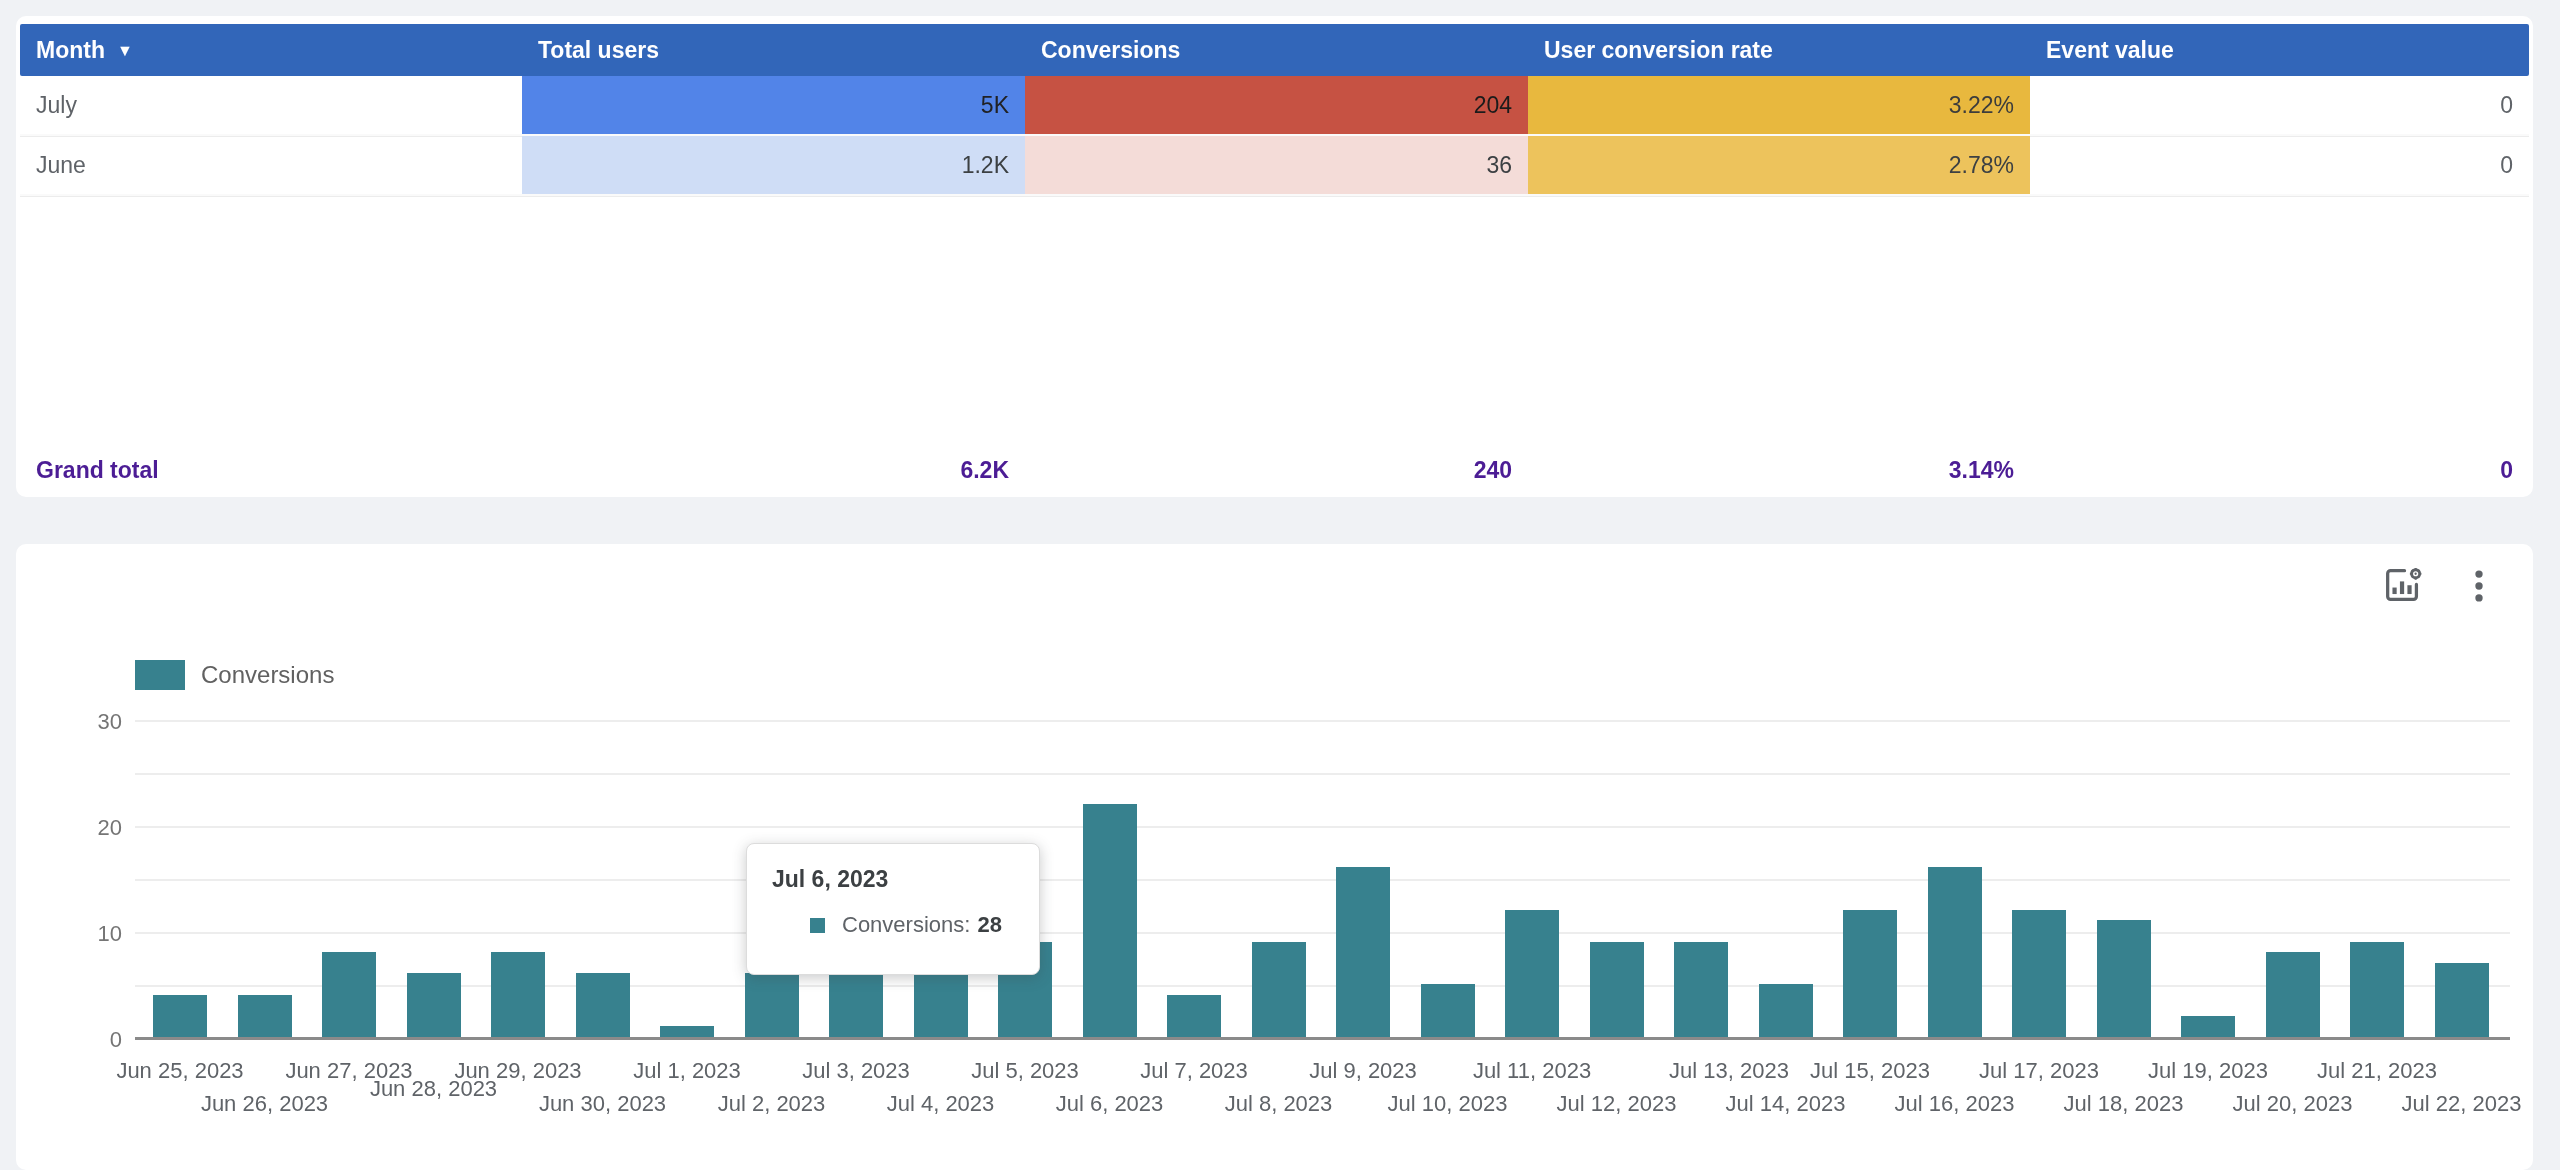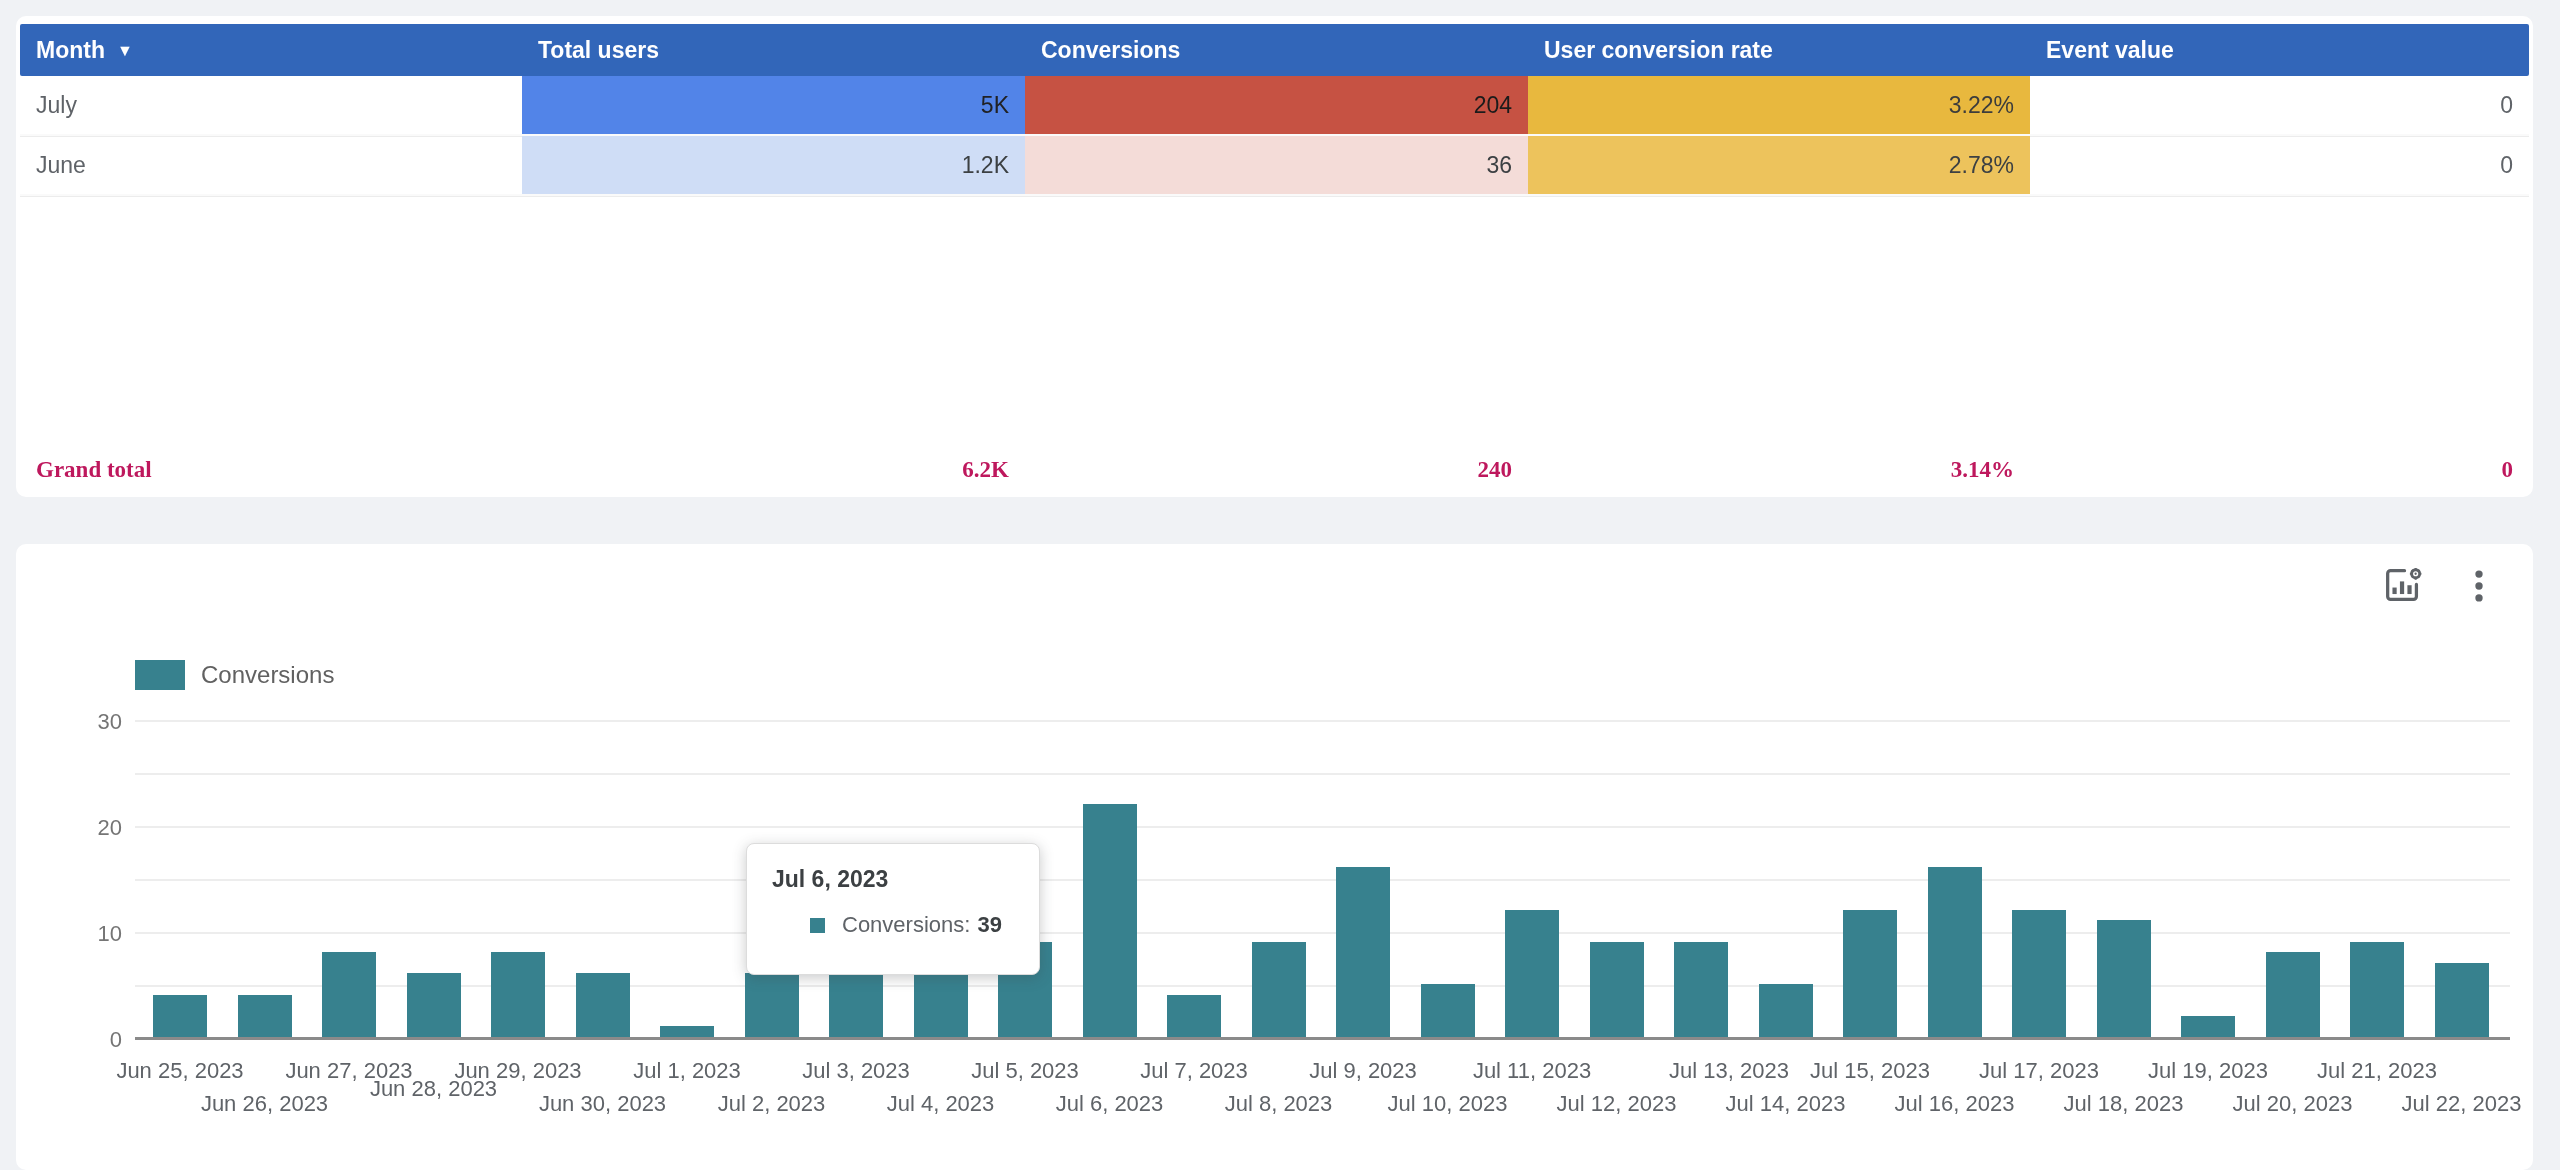--- a/index.html
+++ b/index.html
@@ -16,21 +16,21 @@
   #table-inner{position:absolute;left:4px;top:8px;width:2509px;}
   .thead{display:flex;height:52px;align-items:stretch;border-radius:2px;}
   .th{box-sizing:border-box;padding:15px 16px;color:#fff;font-size:23px;font-weight:700;
       display:flex;align-items:center;}
   .th.right{justify-content:flex-start;}
   .sort-arrow{font-size:16px;margin-left:12px;position:relative;top:1px;}
   .trow{display:flex;height:58px;border-bottom:2px solid #fafafa;box-shadow:0 1px 0 #ececec;}
   .td{box-sizing:border-box;padding:0 16px;font-size:23px;display:flex;align-items:center;}
   .td.right{justify-content:flex-end;}
   #grand-total{position:absolute;left:4px;bottom:4px;width:2509px;height:46px;display:flex;}
-  #grand-total .td{font-weight:700;color:#be185d;font-family:Liberation Serif, serif;}
+  #grand-total .td{font-weight:700;color:#4c1d95;}
 
   
   #card-actions{position:absolute;top:20px;right:30px;display:flex;align-items:center;gap:28px;z-index:6;}
   .icon-btn{width:48px;height:48px;display:flex;align-items:center;justify-content:center;cursor:pointer;}
   #legend{position:absolute;left:119px;top:116px;display:flex;align-items:center;z-index:2;}
   #legend-swatch{width:50px;height:30px;margin-right:16px;}
   #legend-label{font-size:24px;color:#616161;}
   .ylab{position:absolute;left:20px;width:86px;text-align:right;font-size:22px;color:#757575;transform:translateY(-50%);}
   #plot{position:absolute;left:119px;top:100px;width:2375px;height:396px;}
   .gridline{position:absolute;left:0;right:0;height:2px;}
@@ -200,16 +200,16 @@
       <div class="xlab" style="left: 2157.5px; top: 33px;">Jul 20, 2023</div>
       <div class="xlab" style="left: 2242px; top: 0px;">Jul 21, 2023</div>
       <div class="xlab" style="left: 2326.5px; top: 33px;">Jul 22, 2023</div>
     </div>
 
   <div id="tooltip">
     <div id="tooltip-title">Jul 6, 2023</div>
     <div id="tooltip-row">
       <span id="tooltip-swatch" style="background: rgb(55, 129, 142);"></span>
       <span>Conversions:</span>
-      <span id="tooltip-value">39</span>
+      <span id="tooltip-value">28</span>
     </div>
   </div>
 </div>
 
 </body></html>

